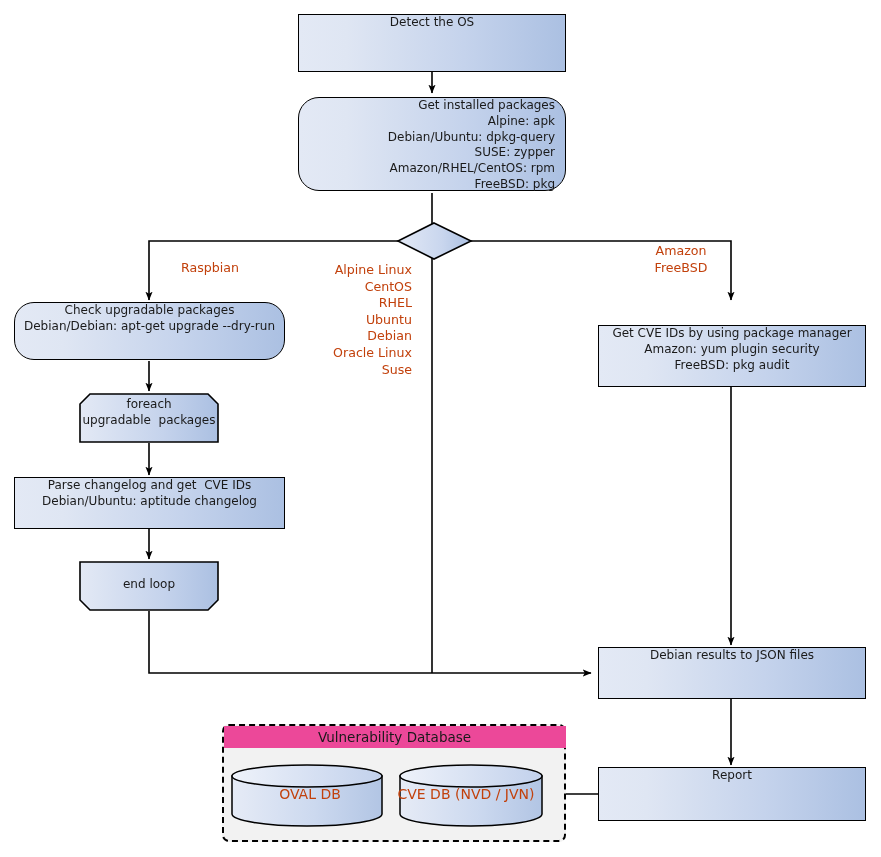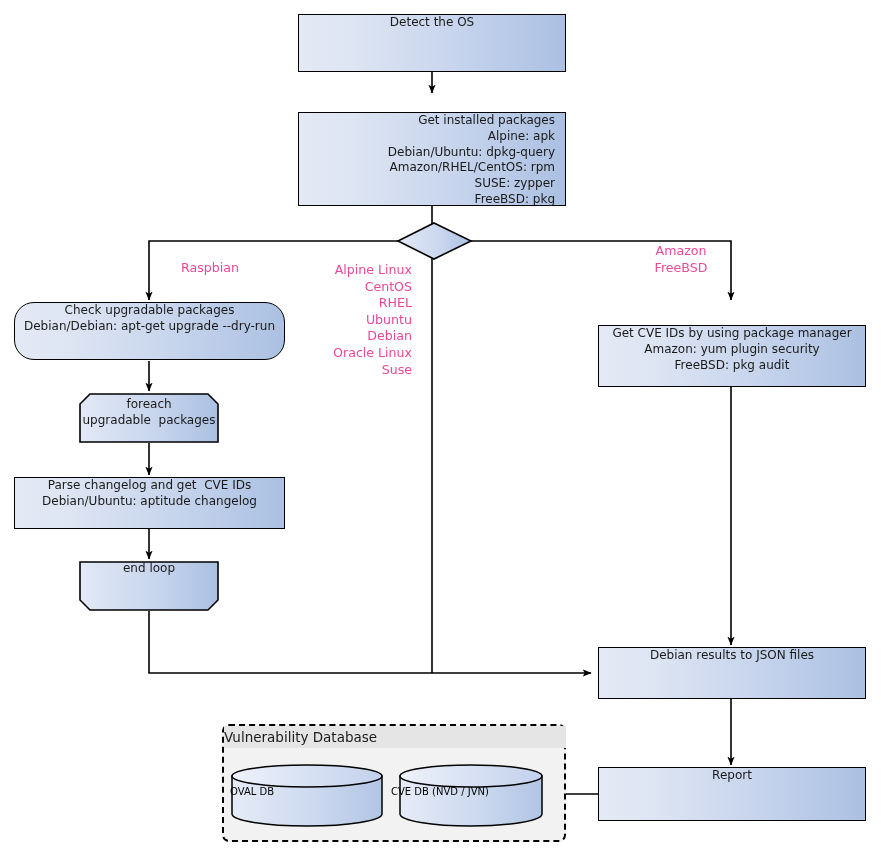--- a/index.html
+++ b/index.html
@@ -37,75 +37,75 @@
 
   
   .loop-start {
     border: none;
     background: none;
     padding: 0;
   }
   .loop-end {
     border: none;
     background: none;
-    padding: 0;
+    padding: 16px;
   }
   .shape-svg { position: absolute; left: 0; top: 0; overflow: visible; }
   .shape-label {
     position: relative;
     z-index: 2;
     text-align: center;
     width: 100%;
   }
 
   .diamond {
     position: absolute;
     z-index: 3;
   }
 
   .edge-label {
     position: absolute;
     font-size: 12.6px;
-    color: #ec4899;
+    color: #c2410c;
     line-height: 1.32;
     white-space: pre;
     z-index: 4;
   }
   .edge-label.r { text-align: right; }
   .edge-label.c { text-align: center; }
 
   #lines { position: absolute; left: 0; top: 0; z-index: 1; }
 
   .group-box {
     position: absolute;
     box-sizing: border-box;
     border: 2px dashed #000000;
     border-radius: 7px;
     background: #f2f2f2;
     z-index: 2;
   }
   .group-title-bar {
     position: absolute;
     box-sizing: border-box;
-    background: #e5e5e5;
+    background: #ec4899;
     font-size: 13.5px;
     color: #1a1a1a;
-    text-align: left;
+    text-align: center;
     padding-right: 1px;
     line-height: 22px;
     z-index: 3;
     white-space: pre;
   }
   .cylinder { position: absolute; z-index: 4; }
   .cyl-label {
     position: absolute;
     z-index: 5;
-    font-size: 10px;
-    color: #000000;
-    text-align: left;
+    font-size: 14px;
+    color: #c2410c;
+    text-align: center;
     white-space: pre;
   }
 </style>
 </head>
 <body>
 
 <div id="canvas">
 
   <svg id="lines" width="881" height="857">
     <defs>
@@ -136,26 +136,26 @@
       <line x1="731" y1="699" x2="731" y2="765" marker-end="url(#arrow)"></line>
 
       <line x1="545" y1="794" x2="598" y2="794"></line>
     </g>
   </svg>
 
   <div class="node ctr" style="left:298px; top:14px; width:268px; height:58px;">
     <span class="ln">Detect the OS</span>
   </div>
 
-  <div class="node rgt" style="left:298px; top:112px; width:268px; height:94px;">
+  <div class="node rgt" style="left:298px; top:97px; width:268px; height:94px;border-radius:21px;">
     <span class="ln">Get installed packages</span>
     <span class="ln">Alpine: apk</span>
     <span class="ln">Debian/Ubuntu: dpkg-query</span>
+    <span class="ln">SUSE: zypper</span>
     <span class="ln">Amazon/RHEL/CentOS: rpm</span>
-    <span class="ln">SUSE: zypper</span>
     <span class="ln">FreeBSD: pkg</span>
   </div>
 
   <svg class="diamond" style="left:396px; top:222px;" width="78" height="40">
     <defs>
       <linearGradient id="dgrad" x1="0" y1="0" x2="1" y2="0">
         <stop offset="0%" stop-color="#e3e9f5"></stop>
         <stop offset="60%" stop-color="#c9d6ee"></stop>
         <stop offset="100%" stop-color="#abc0e2"></stop>
       </linearGradient>

